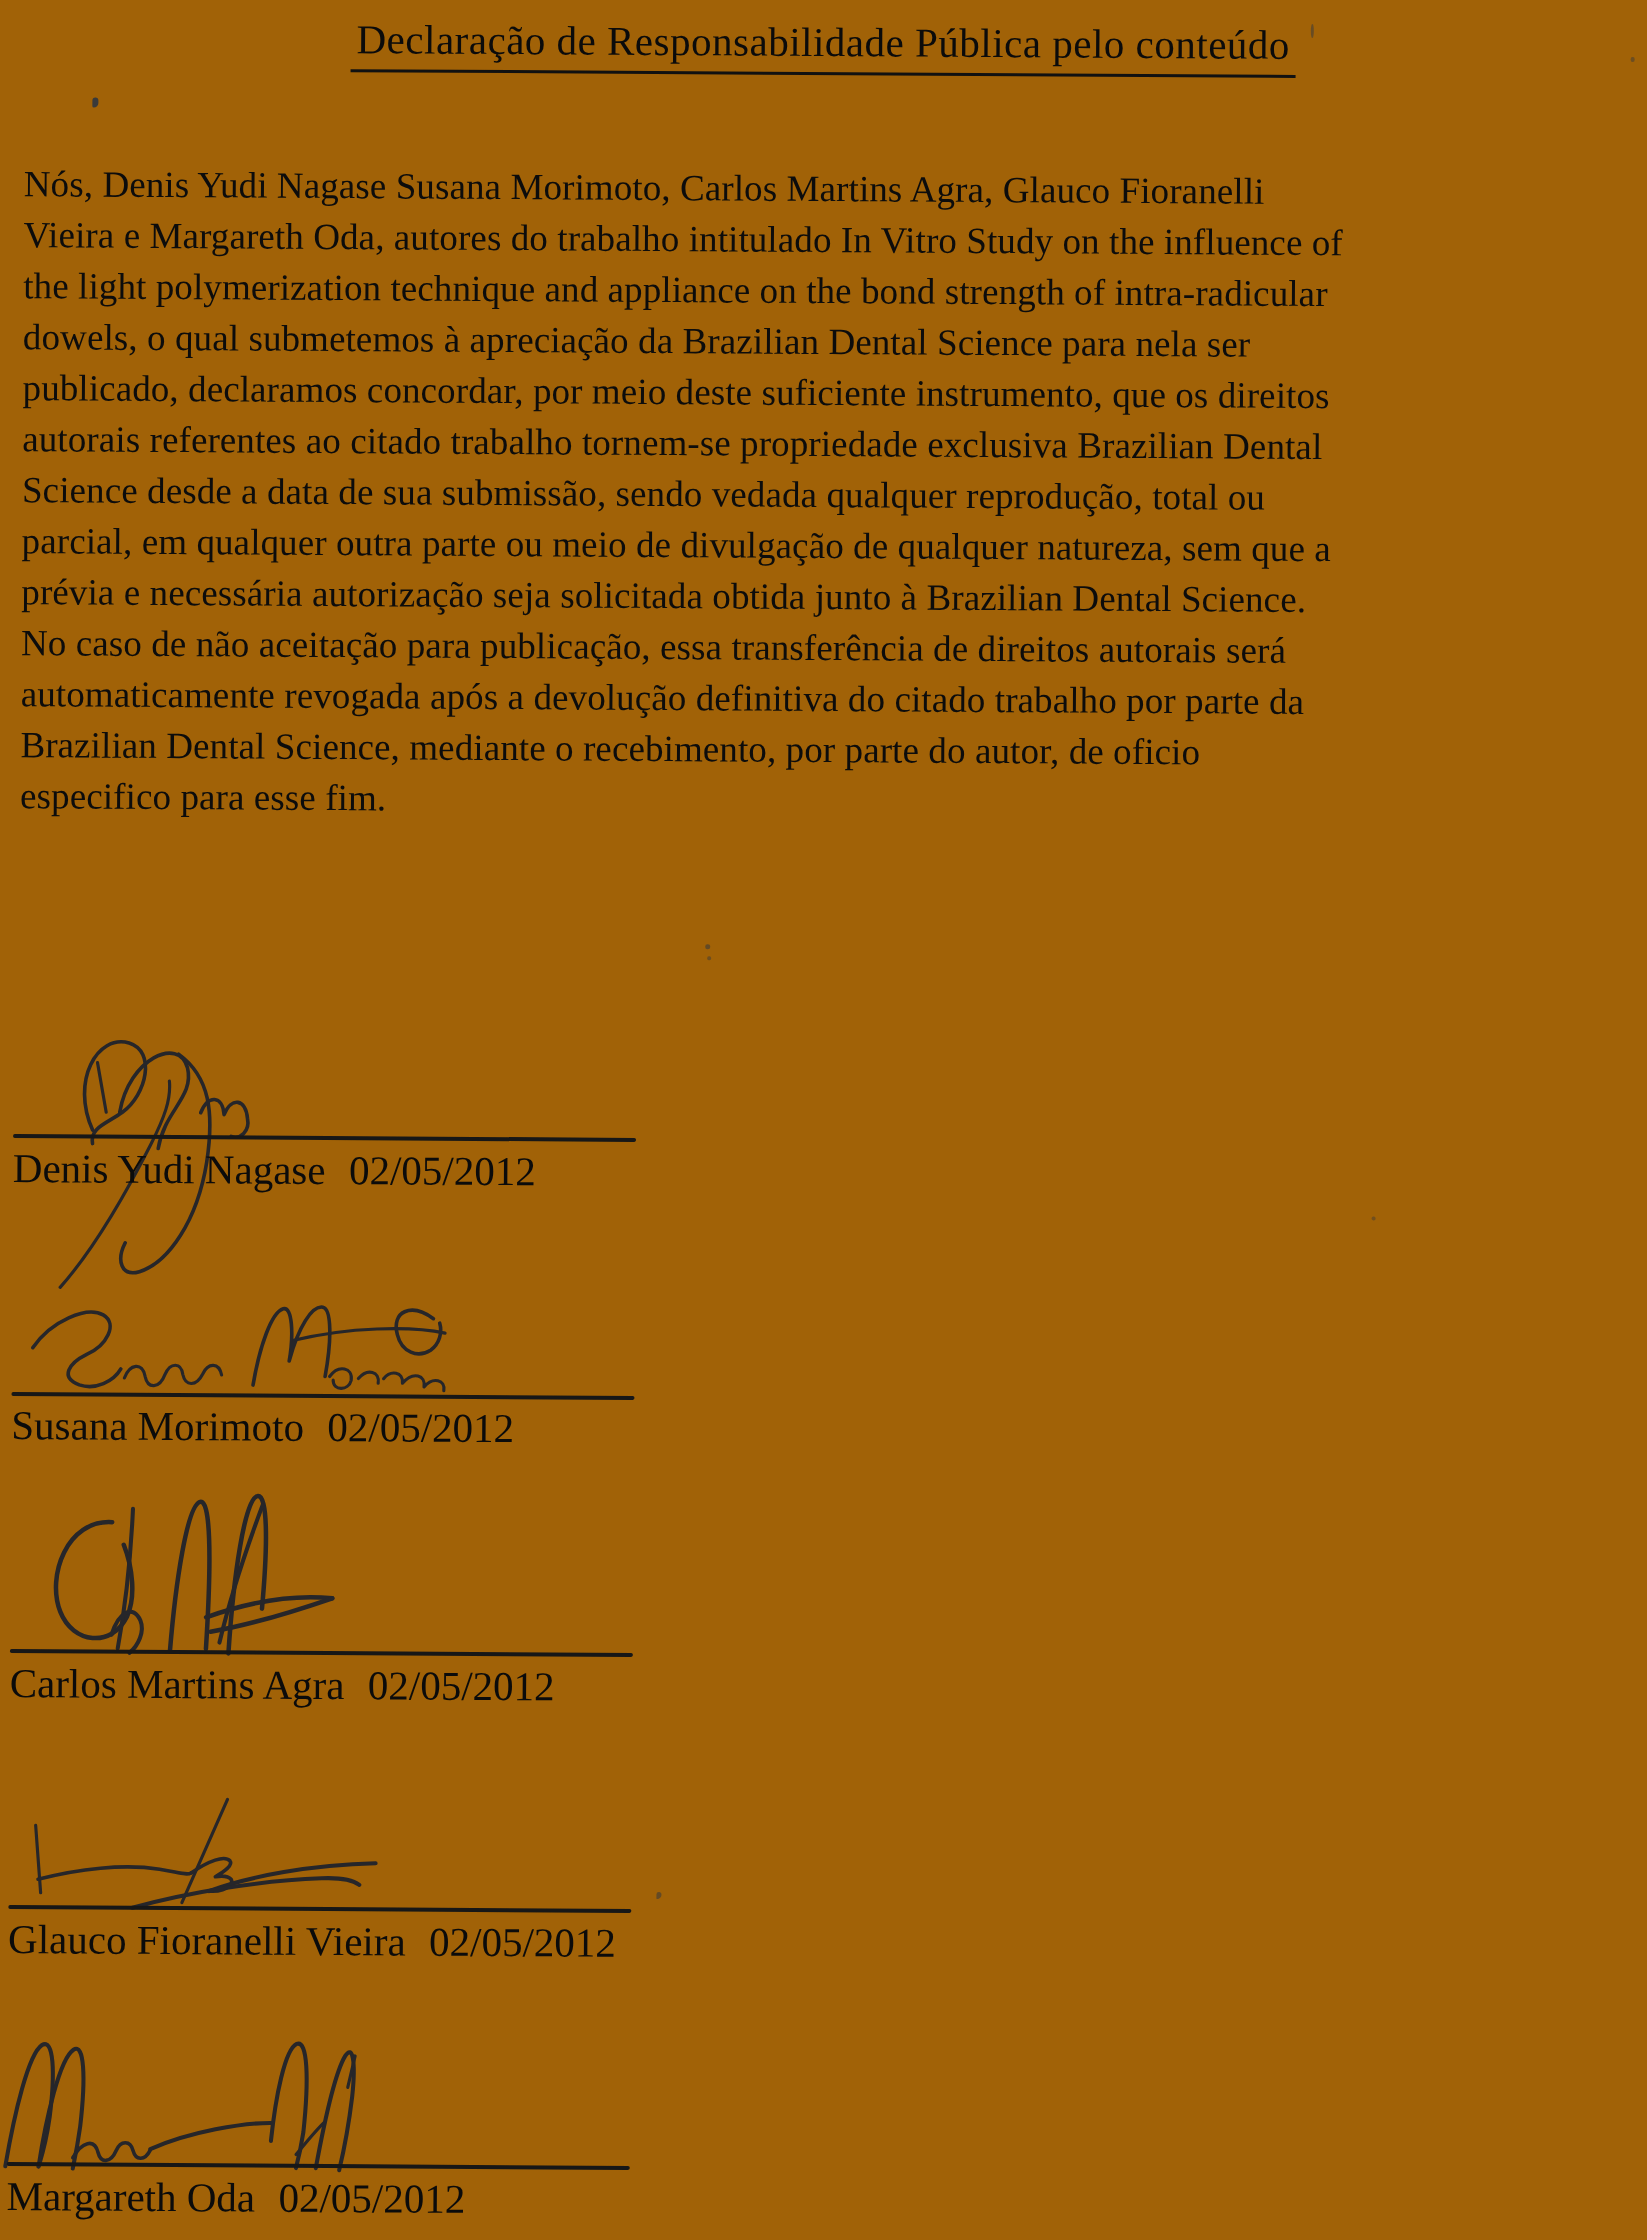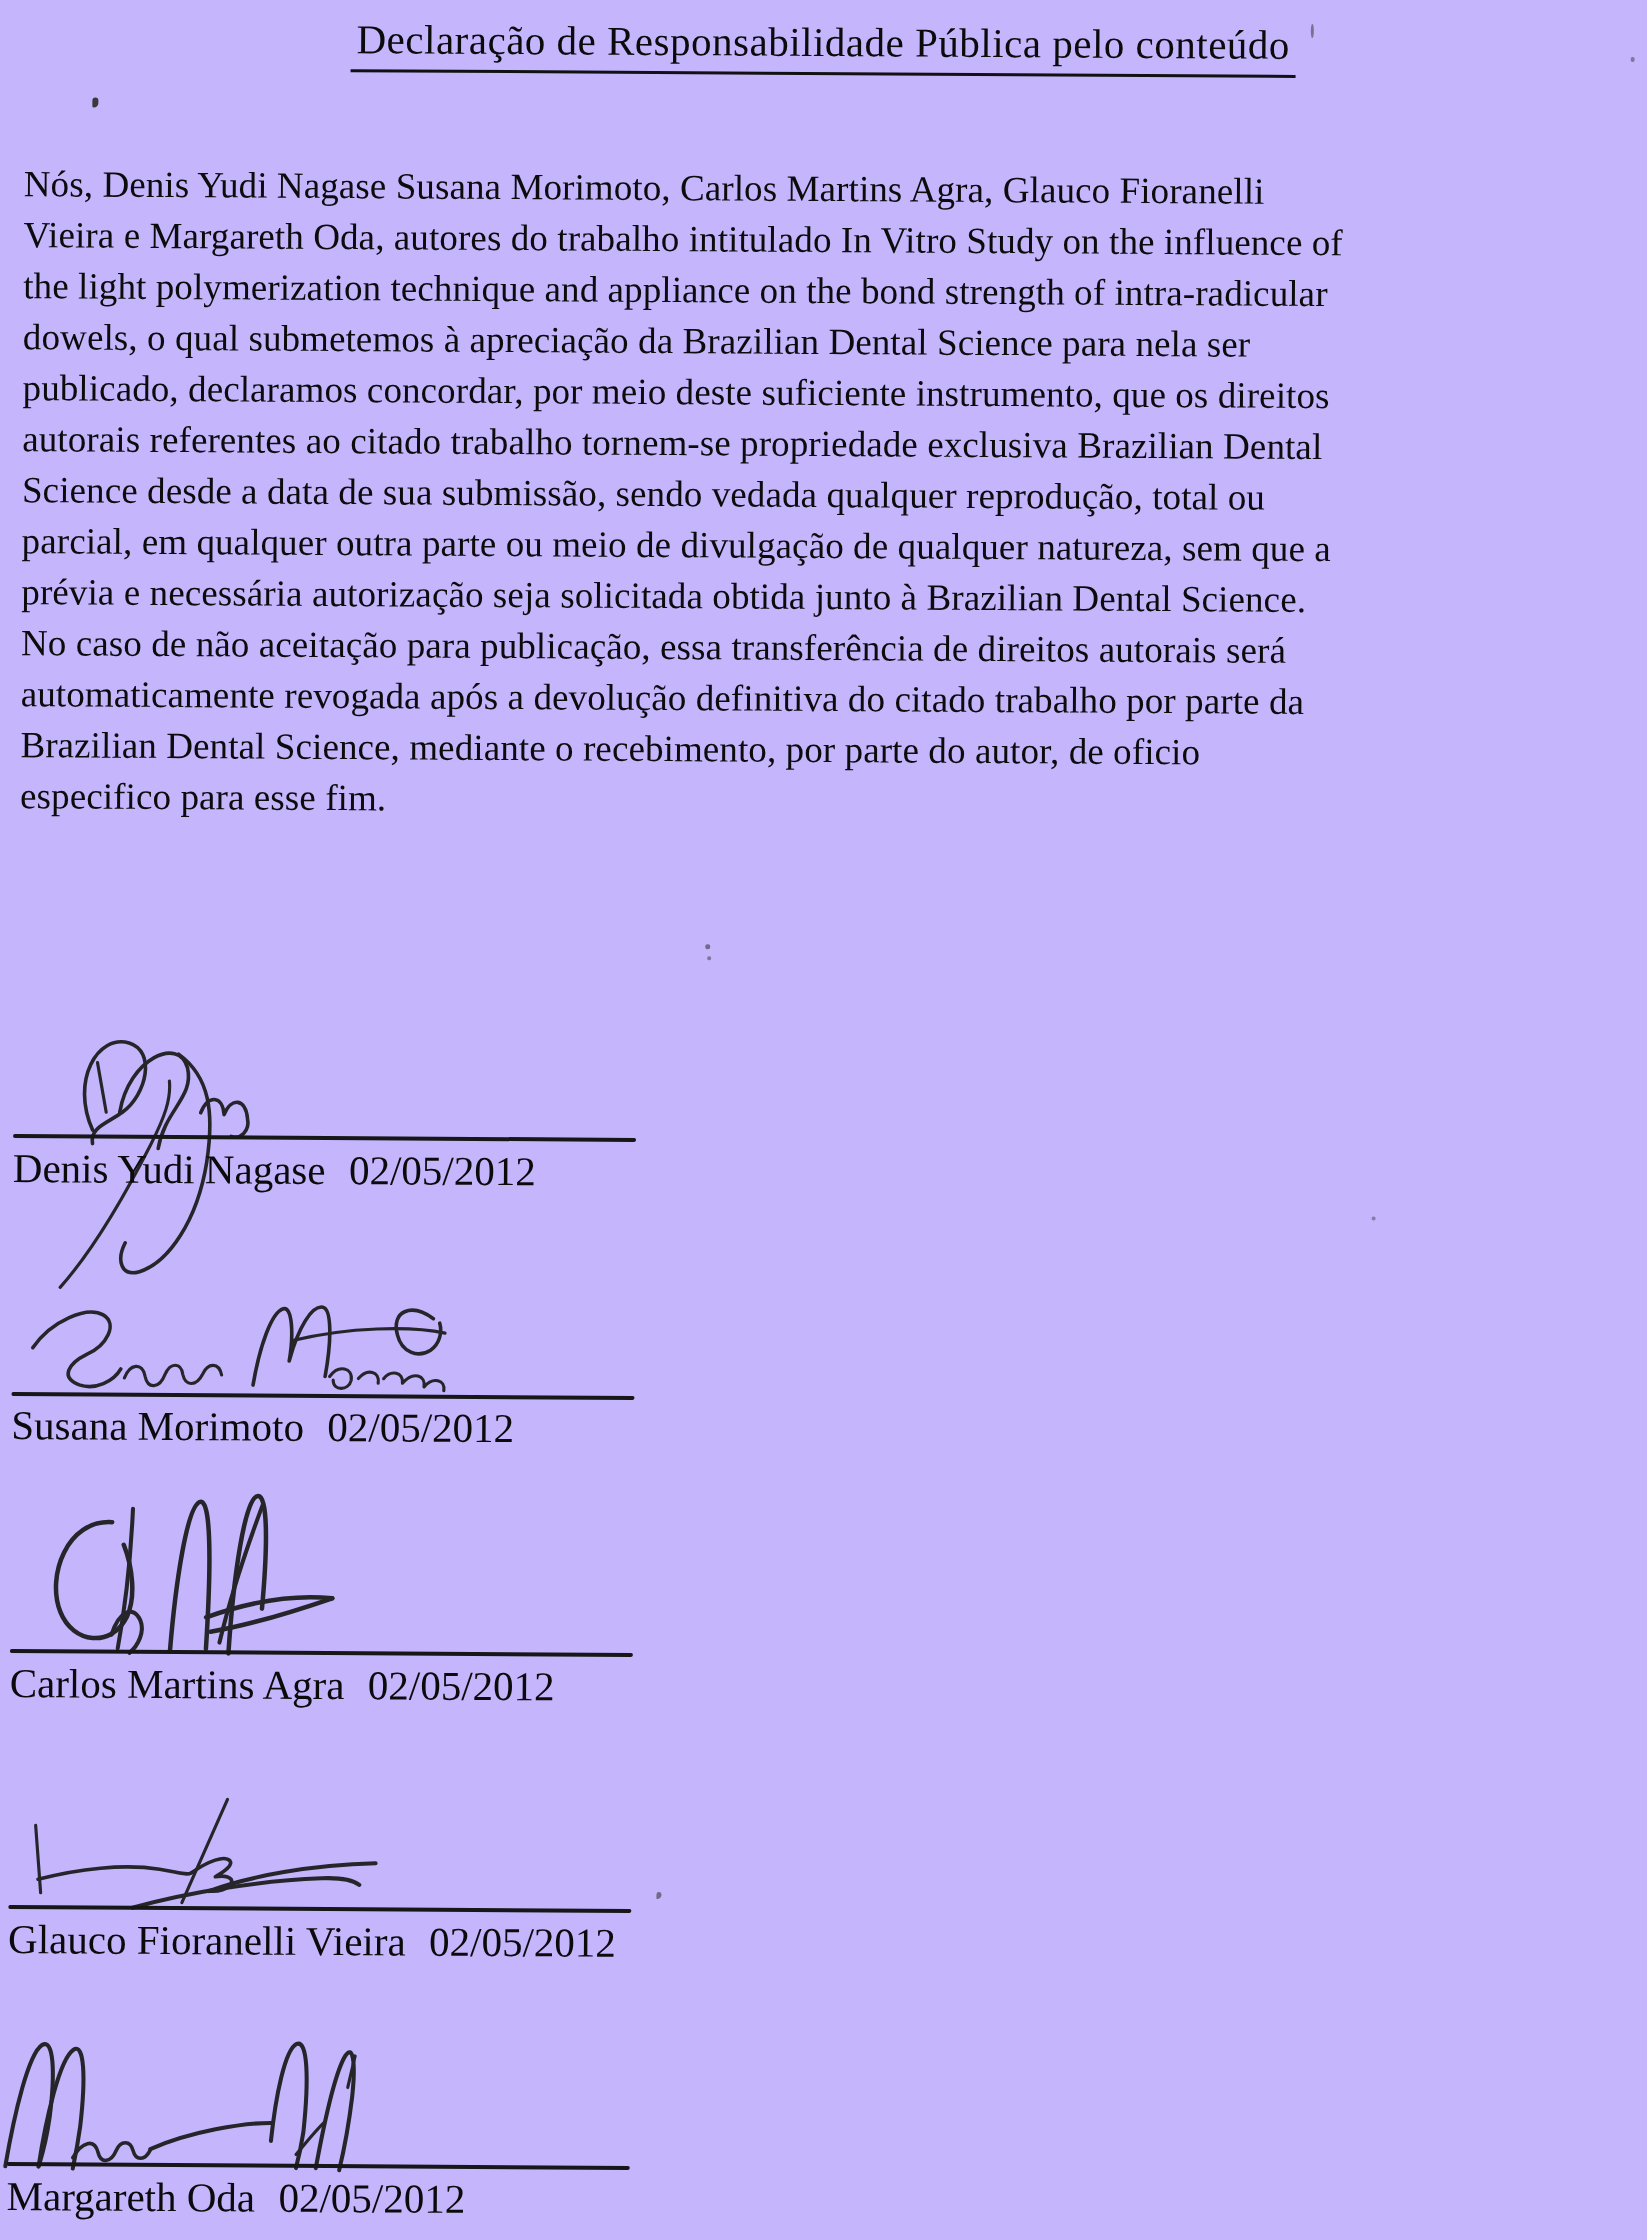--- a/index.html
+++ b/index.html
@@ -1,19 +1,19 @@
 <!DOCTYPE html>
 <html style="font-size:14.4px"><head>
 <meta charset="utf-8">
 <style>
   html,body{margin:0;padding:0;background:#e8e8e8;}
   #page{
     position:relative;
     width:1647px;height:2240px;
-    background:#c4b5fd;
+    background:#a16207;
     overflow:hidden;
     font-family:"Liberation Serif", serif;
     color:#0d0d0d;
   }
   #skew{
     position:absolute;inset:0;
     transform:rotate(0.35deg);
     transform-origin:0 0;
   }
   .title-wrap{

